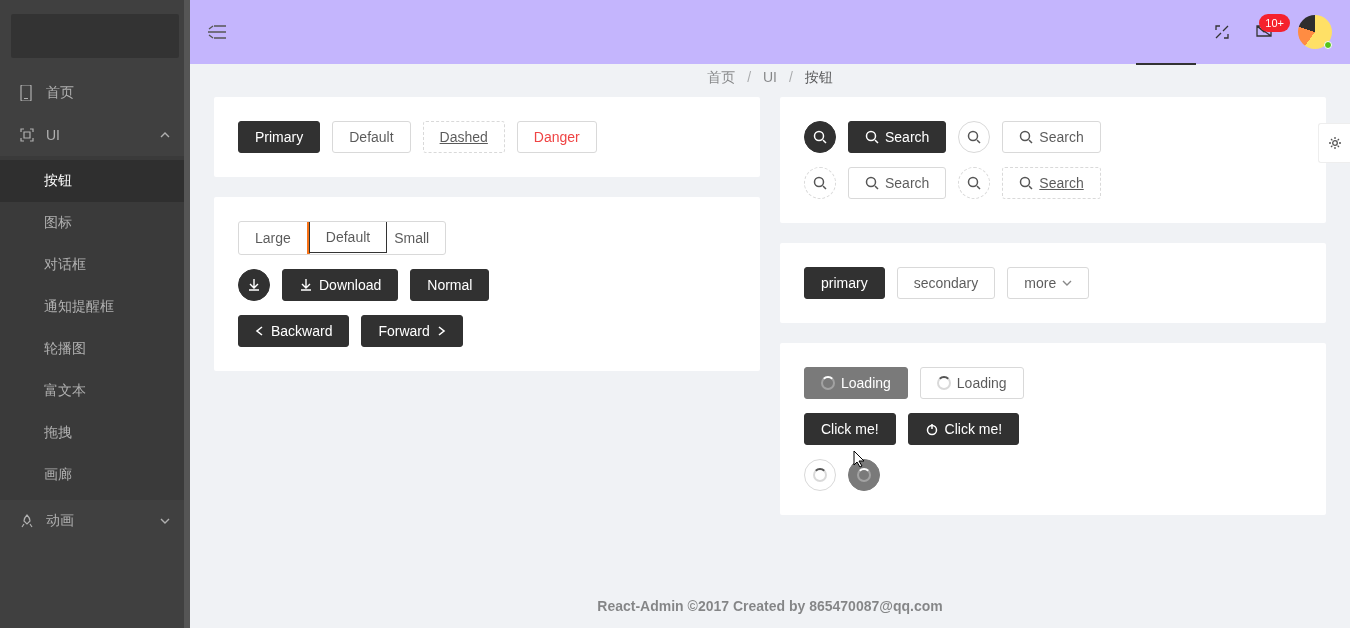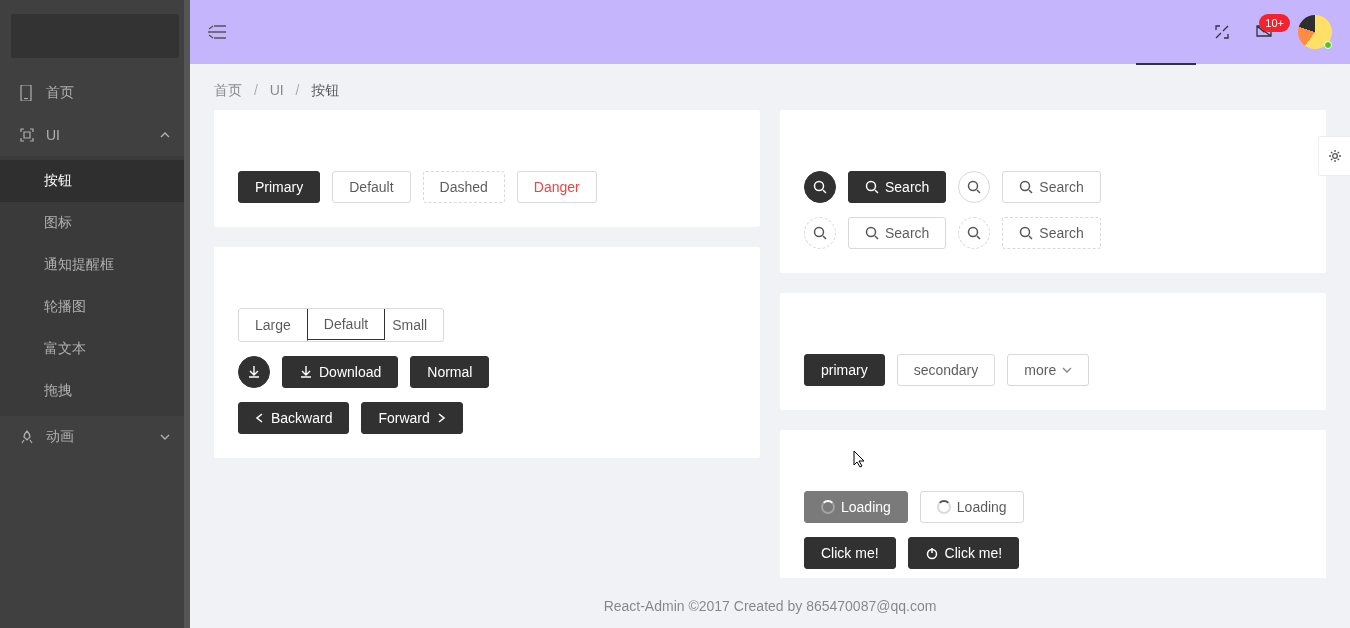--- a/index.html
+++ b/index.html
@@ -20,42 +20,42 @@
 
 .main { flex:1; display:flex; flex-direction:column; background:#f0f2f5; }
 .header { height:64px; background:#c4b5fd; display:flex; align-items:center; padding:0 18px; }
 .menu-toggle { font-size:18px; cursor:pointer; }
 .hdr-right { margin-left:auto; display:flex; align-items:center; gap:26px; }
 .badge-wrap { position:relative; cursor:pointer;}
 .badge { position:absolute; top:-10px; right:-18px; background:#f5222d; color:#fff; font-size:11px; height:18px; min-width:26px; padding:0 6px; line-height:18px; border-radius:9px; text-align:center;}
 .avatar { width:34px; height:34px; border-radius:50%; background: conic-gradient(#ffe066 0 60%, #ff8c42 60% 80%, #2e2e2e 80% 100%); position:relative; cursor:pointer;}
 .avatar .dot { position:absolute; right:0; bottom:0; width:8px; height:8px; background:#52c41a; border:1px solid #fff; border-radius:50%; }
 .tab-ind { position:absolute; height:1.5px; background:#333; width:60px; right:154px; top:63px; }
-.breadcrumb { padding:18px 24px 10px; color:rgba(0,0,0,0.45); font-size:14px; }
+.breadcrumb { padding:5px 24px 10px; color:rgba(0,0,0,0.45); font-size:14px;text-align:center; }
 .breadcrumb .sep { margin:0 8px; color:rgba(0,0,0,0.3); }
 .breadcrumb .cur { color:rgba(0,0,0,0.65); }
 .content { flex:1; padding: 0 24px 20px; overflow:auto; display:flex; gap:20px; position:relative;}
 .col { display:flex; flex-direction:column; gap:20px; flex:1; }
 .card { background:#fff; padding:24px; border-radius:2px; }
-.btn-row { display:flex; gap:12px; flex-wrap:wrap; align-items:center;margin-top:37px; }
+.btn-row { display:flex; gap:12px; flex-wrap:wrap; align-items:center; }
 .btn-row + .btn-row { margin-top:14px; }
 .btn { display:inline-flex; align-items:center; justify-content:center; height:32px; padding:0 16px; border:1px solid #d9d9d9; background:#fff; border-radius:3px; cursor:pointer; font-size:14px; color:rgba(0,0,0,0.65); gap:6px;}
 .btn.primary { background:#313131; color:#fff; border-color:#313131; }
-.btn.dashed { border-style:dashed; }
+.btn.dashed { border-style:dashed;text-decoration:underline; }
 .btn.danger { color:#ef4444; }
 .btn.circle { width:32px; padding:0; border-radius:50%; }
 .btn.disabled-primary { background:#7a7a7a; border-color:#7a7a7a; color:#fff; cursor:default;}
 .radio-grp { display:inline-flex; border:1px solid #d9d9d9; border-radius:3px; overflow:hidden;}
-.radio-grp .rdo { padding:0 16px; height:32px; display:flex; align-items:center; cursor:pointer; border-right:1px solid #f97316;}
+.radio-grp .rdo { padding:0 16px; height:32px; display:flex; align-items:center; cursor:pointer; border-right:3px solid #f97316;}
 .radio-grp .rdo:last-child { border-right:none;padding-left:8px;}
 .radio-grp .rdo.active { border:1px solid #333; margin:-1px; z-index:1; position:relative;}
 .spin { width:14px; height:14px; border:2px solid rgba(255,255,255,0.3); border-top-color:#fff; border-radius:50%; animation:sp 1s linear infinite;}
 .spin.dark { border-color:rgba(0,0,0,0.15); border-top-color:#555;}
 @keyframes sp { to { transform:rotate(360deg);} }
-.footer { text-align:center; padding:20px 8px 14px; color:rgba(0,0,0,0.45); font-size:14px; }
+.footer { text-align:center; padding:20px 8px 14px; color:rgba(0,0,0,0.45); font-size:14px;font-weight:bold; }
 svg { display:block; }
 .gear-tab { position:absolute; right:0; top:26px; width:32px; height:40px; background:#fff; border:1px solid #eee; border-right:none; display:flex; align-items:center; justify-content:center; border-radius:3px 0 0 3px; cursor:pointer; }
 .cursor-ptr { position:absolute; left:663px; top:450px; pointer-events:none;}
 </style>
 </head>
 <body>
 
 <div class="app">
 
   <div class="sidebar">
@@ -84,30 +84,36 @@
           </span>
       </div>
       <div class="sb-sub">
         <div class="sb-item active">
             <span>按钮</span>
           </div>
         <div class="sb-item">
             <span>图标</span>
           </div>
         <div class="sb-item">
+            <span>对话框</span>
+          </div>
+        <div class="sb-item">
             <span>通知提醒框</span>
           </div>
         <div class="sb-item">
             <span>轮播图</span>
           </div>
         <div class="sb-item">
             <span>富文本</span>
           </div>
         <div class="sb-item">
             <span>拖拽</span>
+          </div>
+        <div class="sb-item">
+            <span>画廊</span>
           </div>
       </div>
       <div class="sb-item expand">
         <span class="ico">
             <svg width="14" height="14" viewBox="0 0 14 14" fill="none" stroke="#b0b0b0" stroke-width="1.2">
               <path d="M7 1c2 2 3 4 3 6l-3 3-3-3c0-2 1-4 3-6zM4 10l-2 3M10 10l2 3"></path>
             </svg>
           </span>
         <span>动画</span>
         <span class="arrow">

